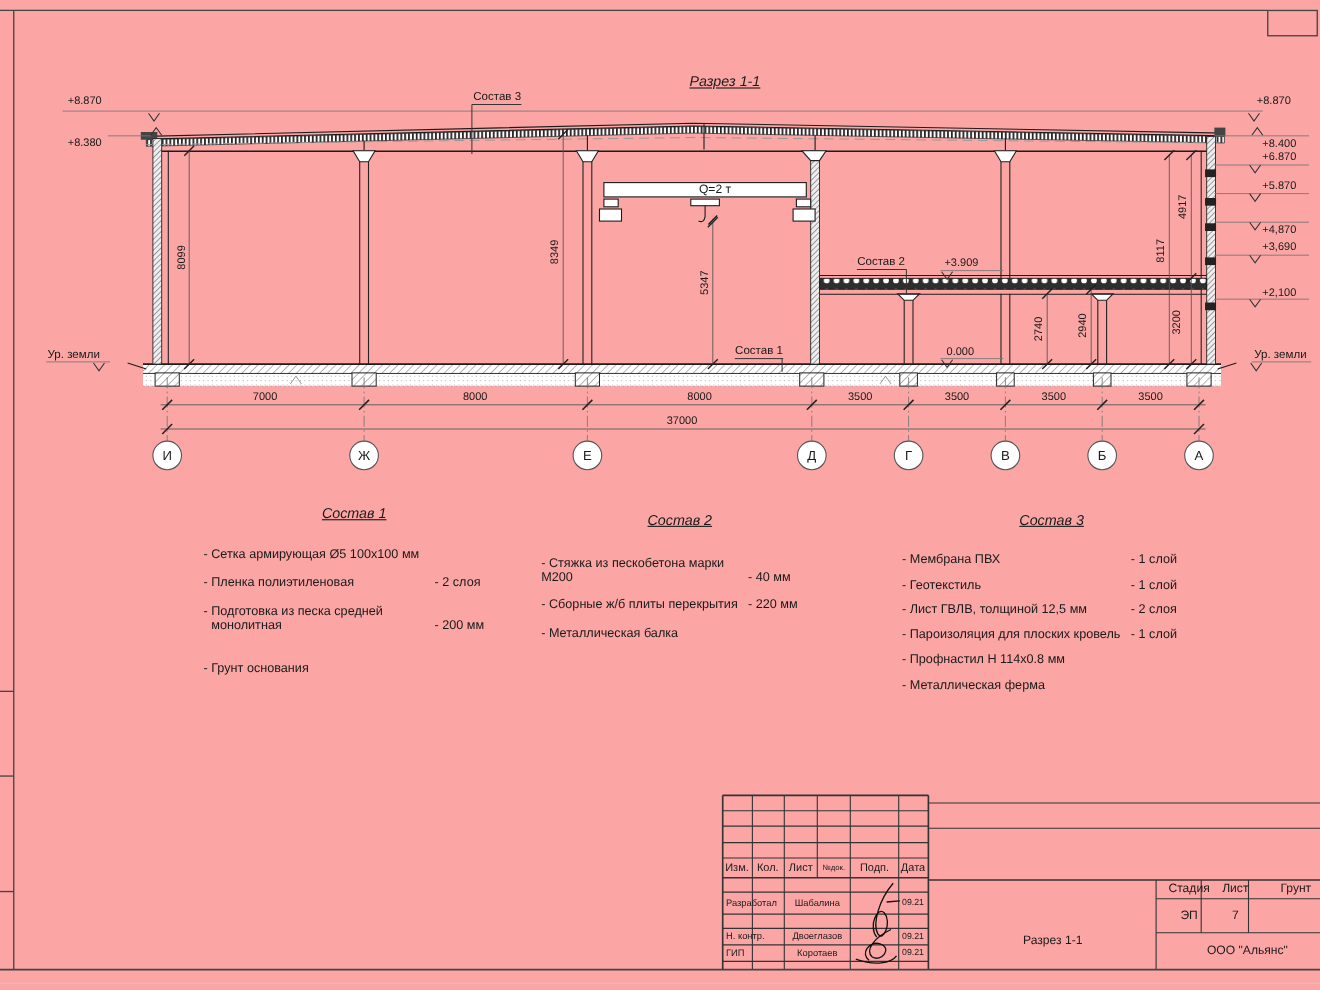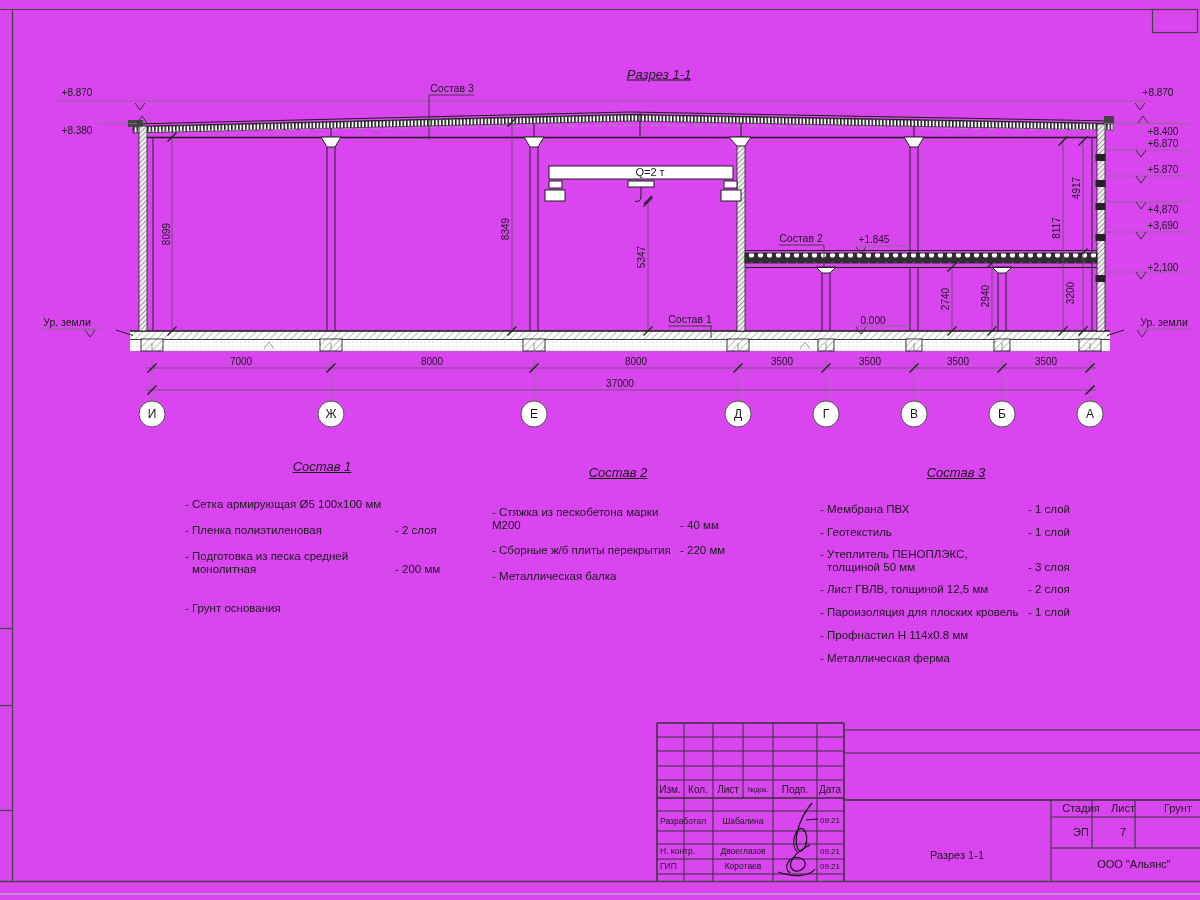--- a/index.html
+++ b/index.html
@@ -1,16 +1,16 @@
 <!DOCTYPE html>
 <html><head>
 <meta charset="utf-8">
 <style>
   html,body{margin:0;padding:0;background:#fff;}
-  .sheet{position:relative;width:1200px;height:900px;background:#d946ef;overflow:hidden;
+  .sheet{position:relative;width:1200px;height:900px;background:#fca5a5;overflow:hidden;
          font-family:"Liberation Sans",sans-serif;color:#1a1a1a;}
   svg{position:absolute;left:0;top:0;}
   .t{position:absolute;transform:translate(-50%,-50%);white-space:nowrap;}
   .tl{position:absolute;transform:translate(0,-50%);white-space:nowrap;}
   .vt{position:absolute;transform:translate(-50%,-50%) rotate(-90deg);white-space:nowrap;}
   .dim{font-size:10px;}
   .elev{font-size:10px;}
   .axis{font-size:12px;}
   .lbl{font-size:10.5px;}
   .crane{font-size:11px;}
@@ -296,21 +296,21 @@
 
 <span class="t elev" style="left:77px;top:92px">+8.870</span>
 <span class="t elev" style="left:77px;top:130px">+8.380</span>
 <span class="t elev" style="left:1158px;top:92px">+8.870</span>
 <span class="t elev" style="left:1163px;top:131px">+8.400</span>
 <span class="t elev" style="left:1163px;top:143px">+6.870</span>
 <span class="t elev" style="left:1163px;top:169px">+5.870</span>
 <span class="t elev" style="left:1163px;top:209px">+4,870</span>
 <span class="t elev" style="left:1163px;top:225px">+3,690</span>
 <span class="t elev" style="left:1163px;top:267px">+2,100</span>
-<span class="t elev" style="left:874px;top:239px">+1.845</span>
+<span class="t elev" style="left:874px;top:239px">+3.909</span>
 <span class="t elev" style="left:873px;top:320px">0.000</span>
 <span class="t lbl" style="left:67px;top:322px">Ур. земли</span>
 <span class="t lbl" style="left:1164px;top:322px">Ур. земли</span>
 
 <span class="t lbl" style="left:452px;top:88px">Состав 3</span>
 <span class="t lbl" style="left:801px;top:238px">Состав 2</span>
 <span class="t lbl" style="left:690px;top:319px">Состав 1</span>
 
 <span class="vt dim" style="left:166px;top:234px">8099</span>
 <span class="vt dim" style="left:505px;top:229px">8349</span>
@@ -377,24 +377,20 @@
 
 <div class="spec" style="left:820px;top:466px;width:272px">
   <h3 style="margin-bottom:24px">Состав 3</h3>
   <div class="spec-row" style="margin-bottom:10px">
     <div class="spec-name"><span>- Мембрана ПВХ</span></div>
     <div class="spec-val">- 1 слой</div>
   </div>
   <div class="spec-row" style="margin-bottom:9px">
     <div class="spec-name"><span>- Геотекстиль</span></div>
     <div class="spec-val">- 1 слой</div>
-  </div>
-  <div class="spec-row" style="margin-bottom:9px">
-    <div class="spec-name"><span>- Утеплитель ПЕНОПЛЭКС,</span><span class="l2">толщиной 50 мм</span></div>
-    <div class="spec-val">- 3 слоя</div>
   </div>
   <div class="spec-row" style="margin-bottom:10px">
     <div class="spec-name"><span>- Лист ГВЛВ, толщиной 12,5 мм</span></div>
     <div class="spec-val">- 2 слоя</div>
   </div>
   <div class="spec-row" style="margin-bottom:10px">
     <div class="spec-name"><span>- Пароизоляция для плоских кровель</span></div>
     <div class="spec-val">- 1 слой</div>
   </div>
   <div class="spec-row" style="margin-bottom:10px">

